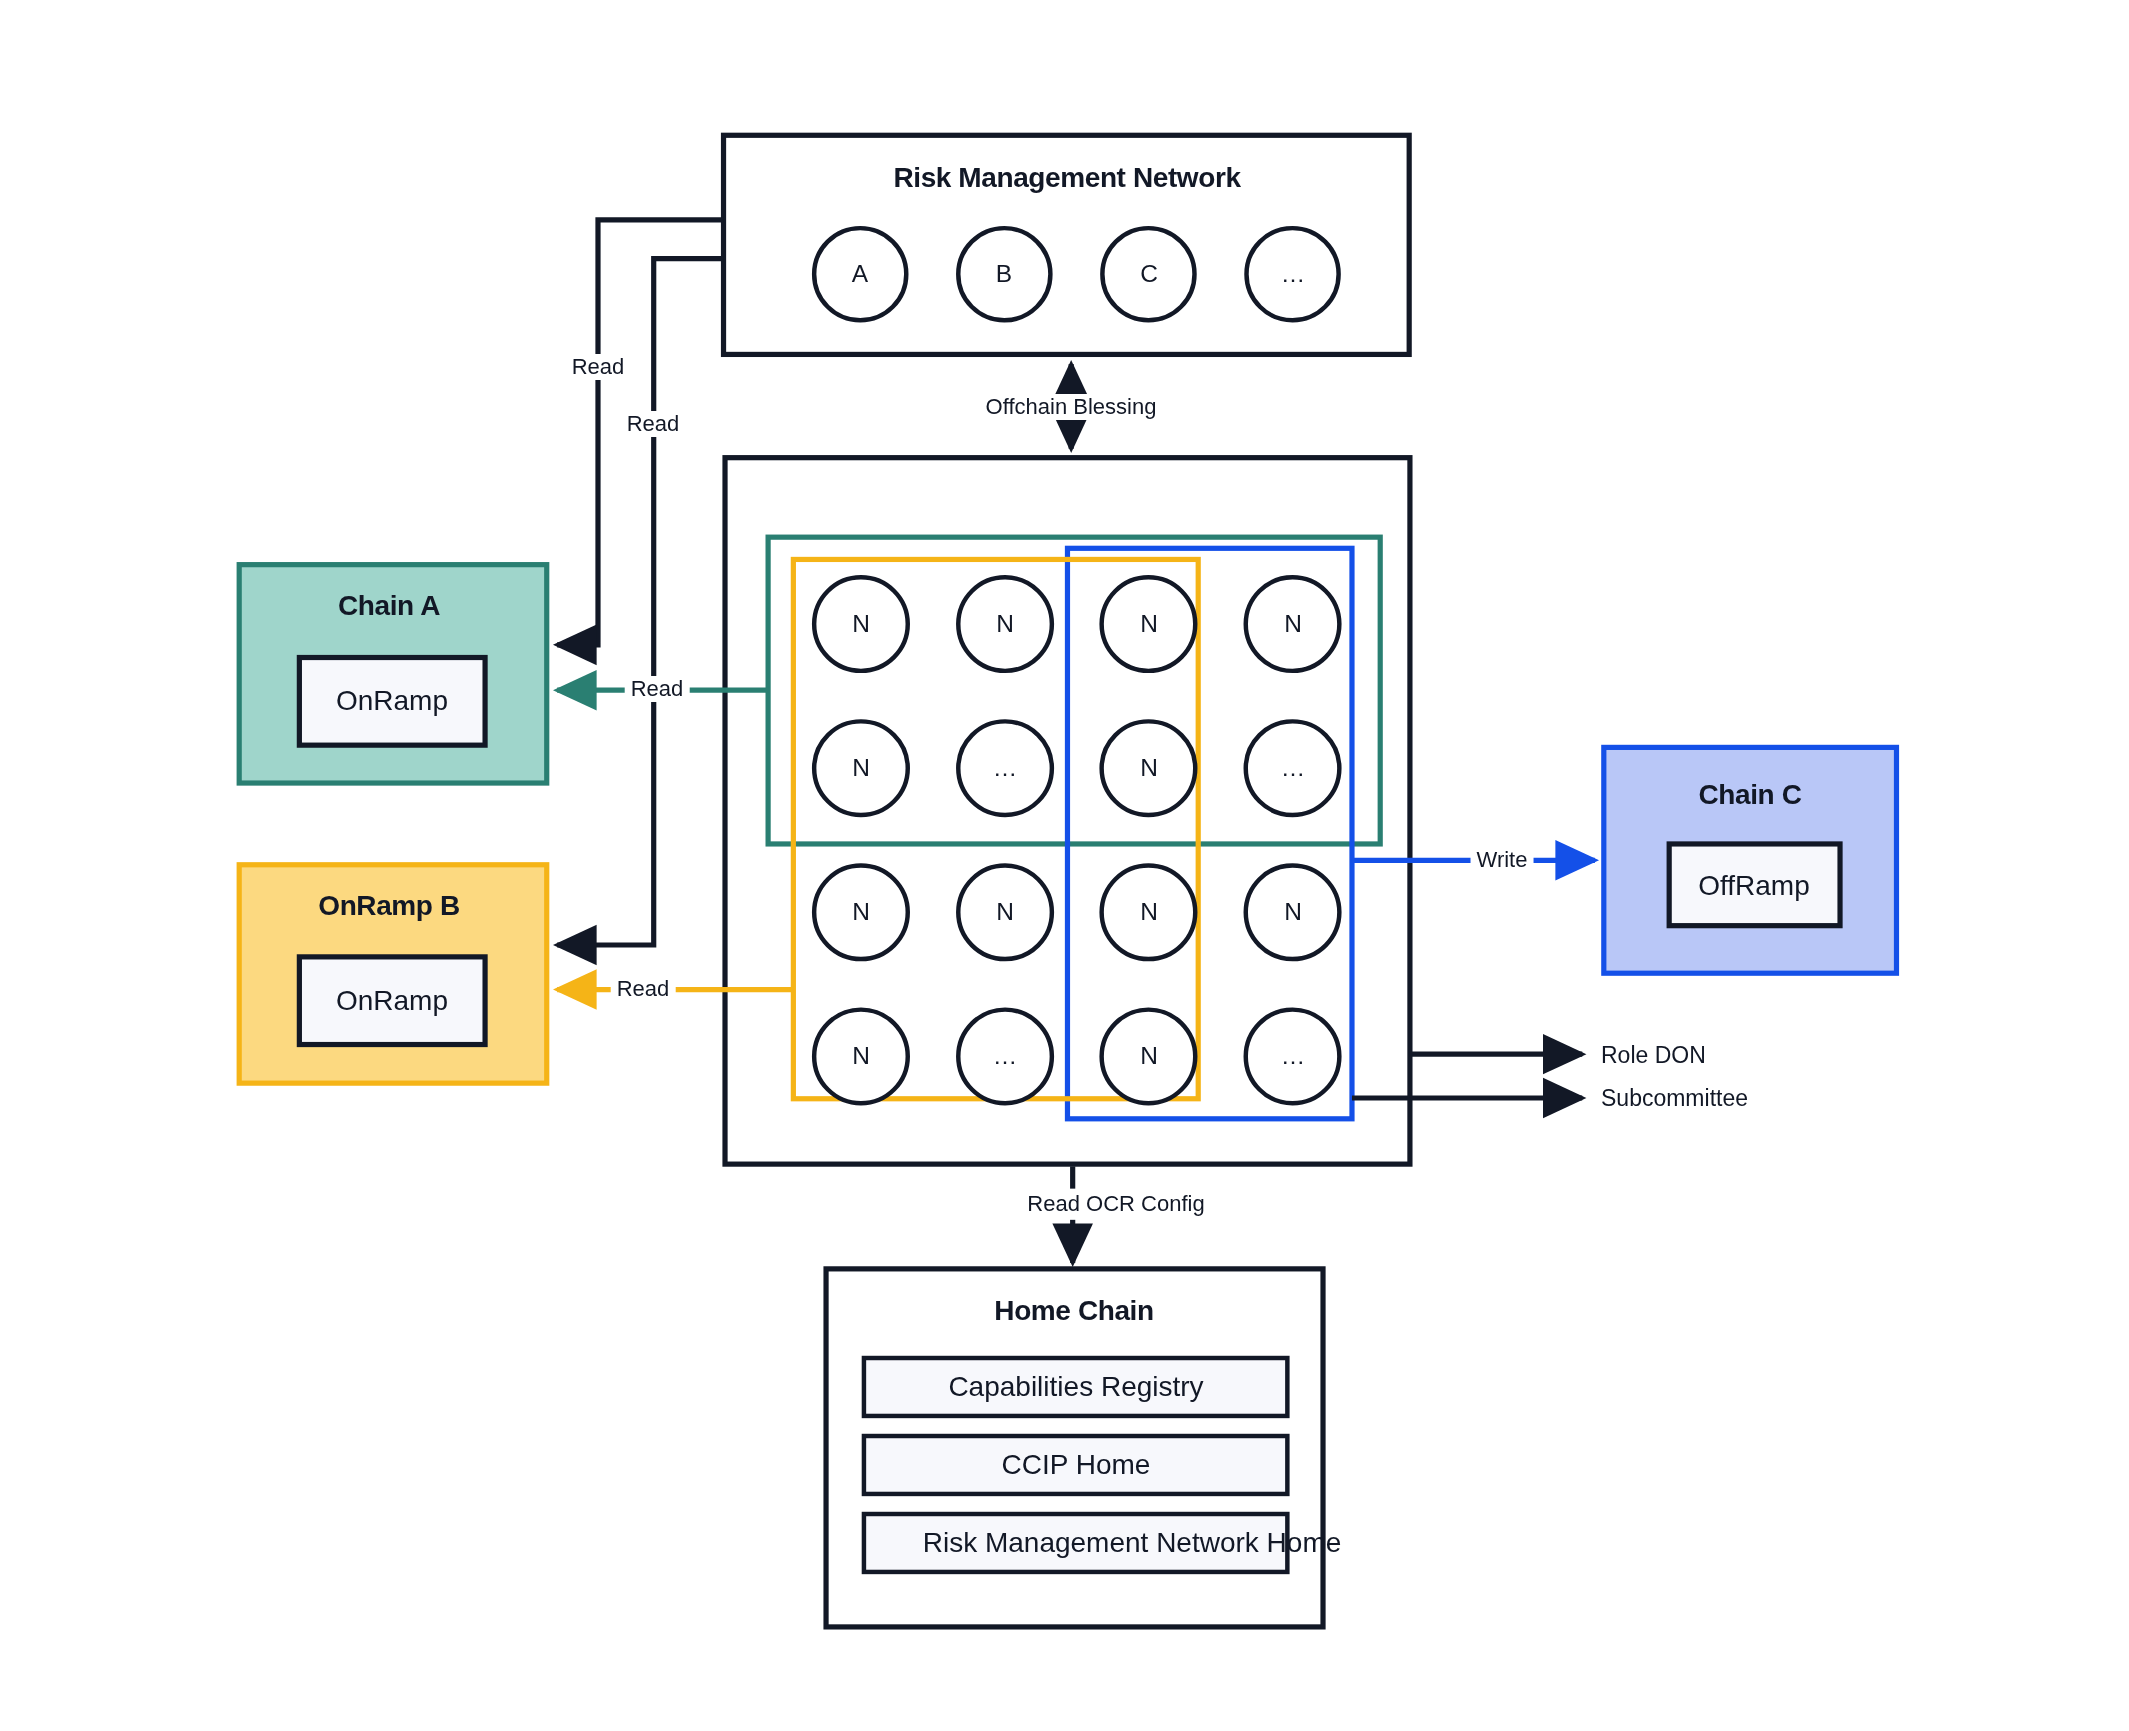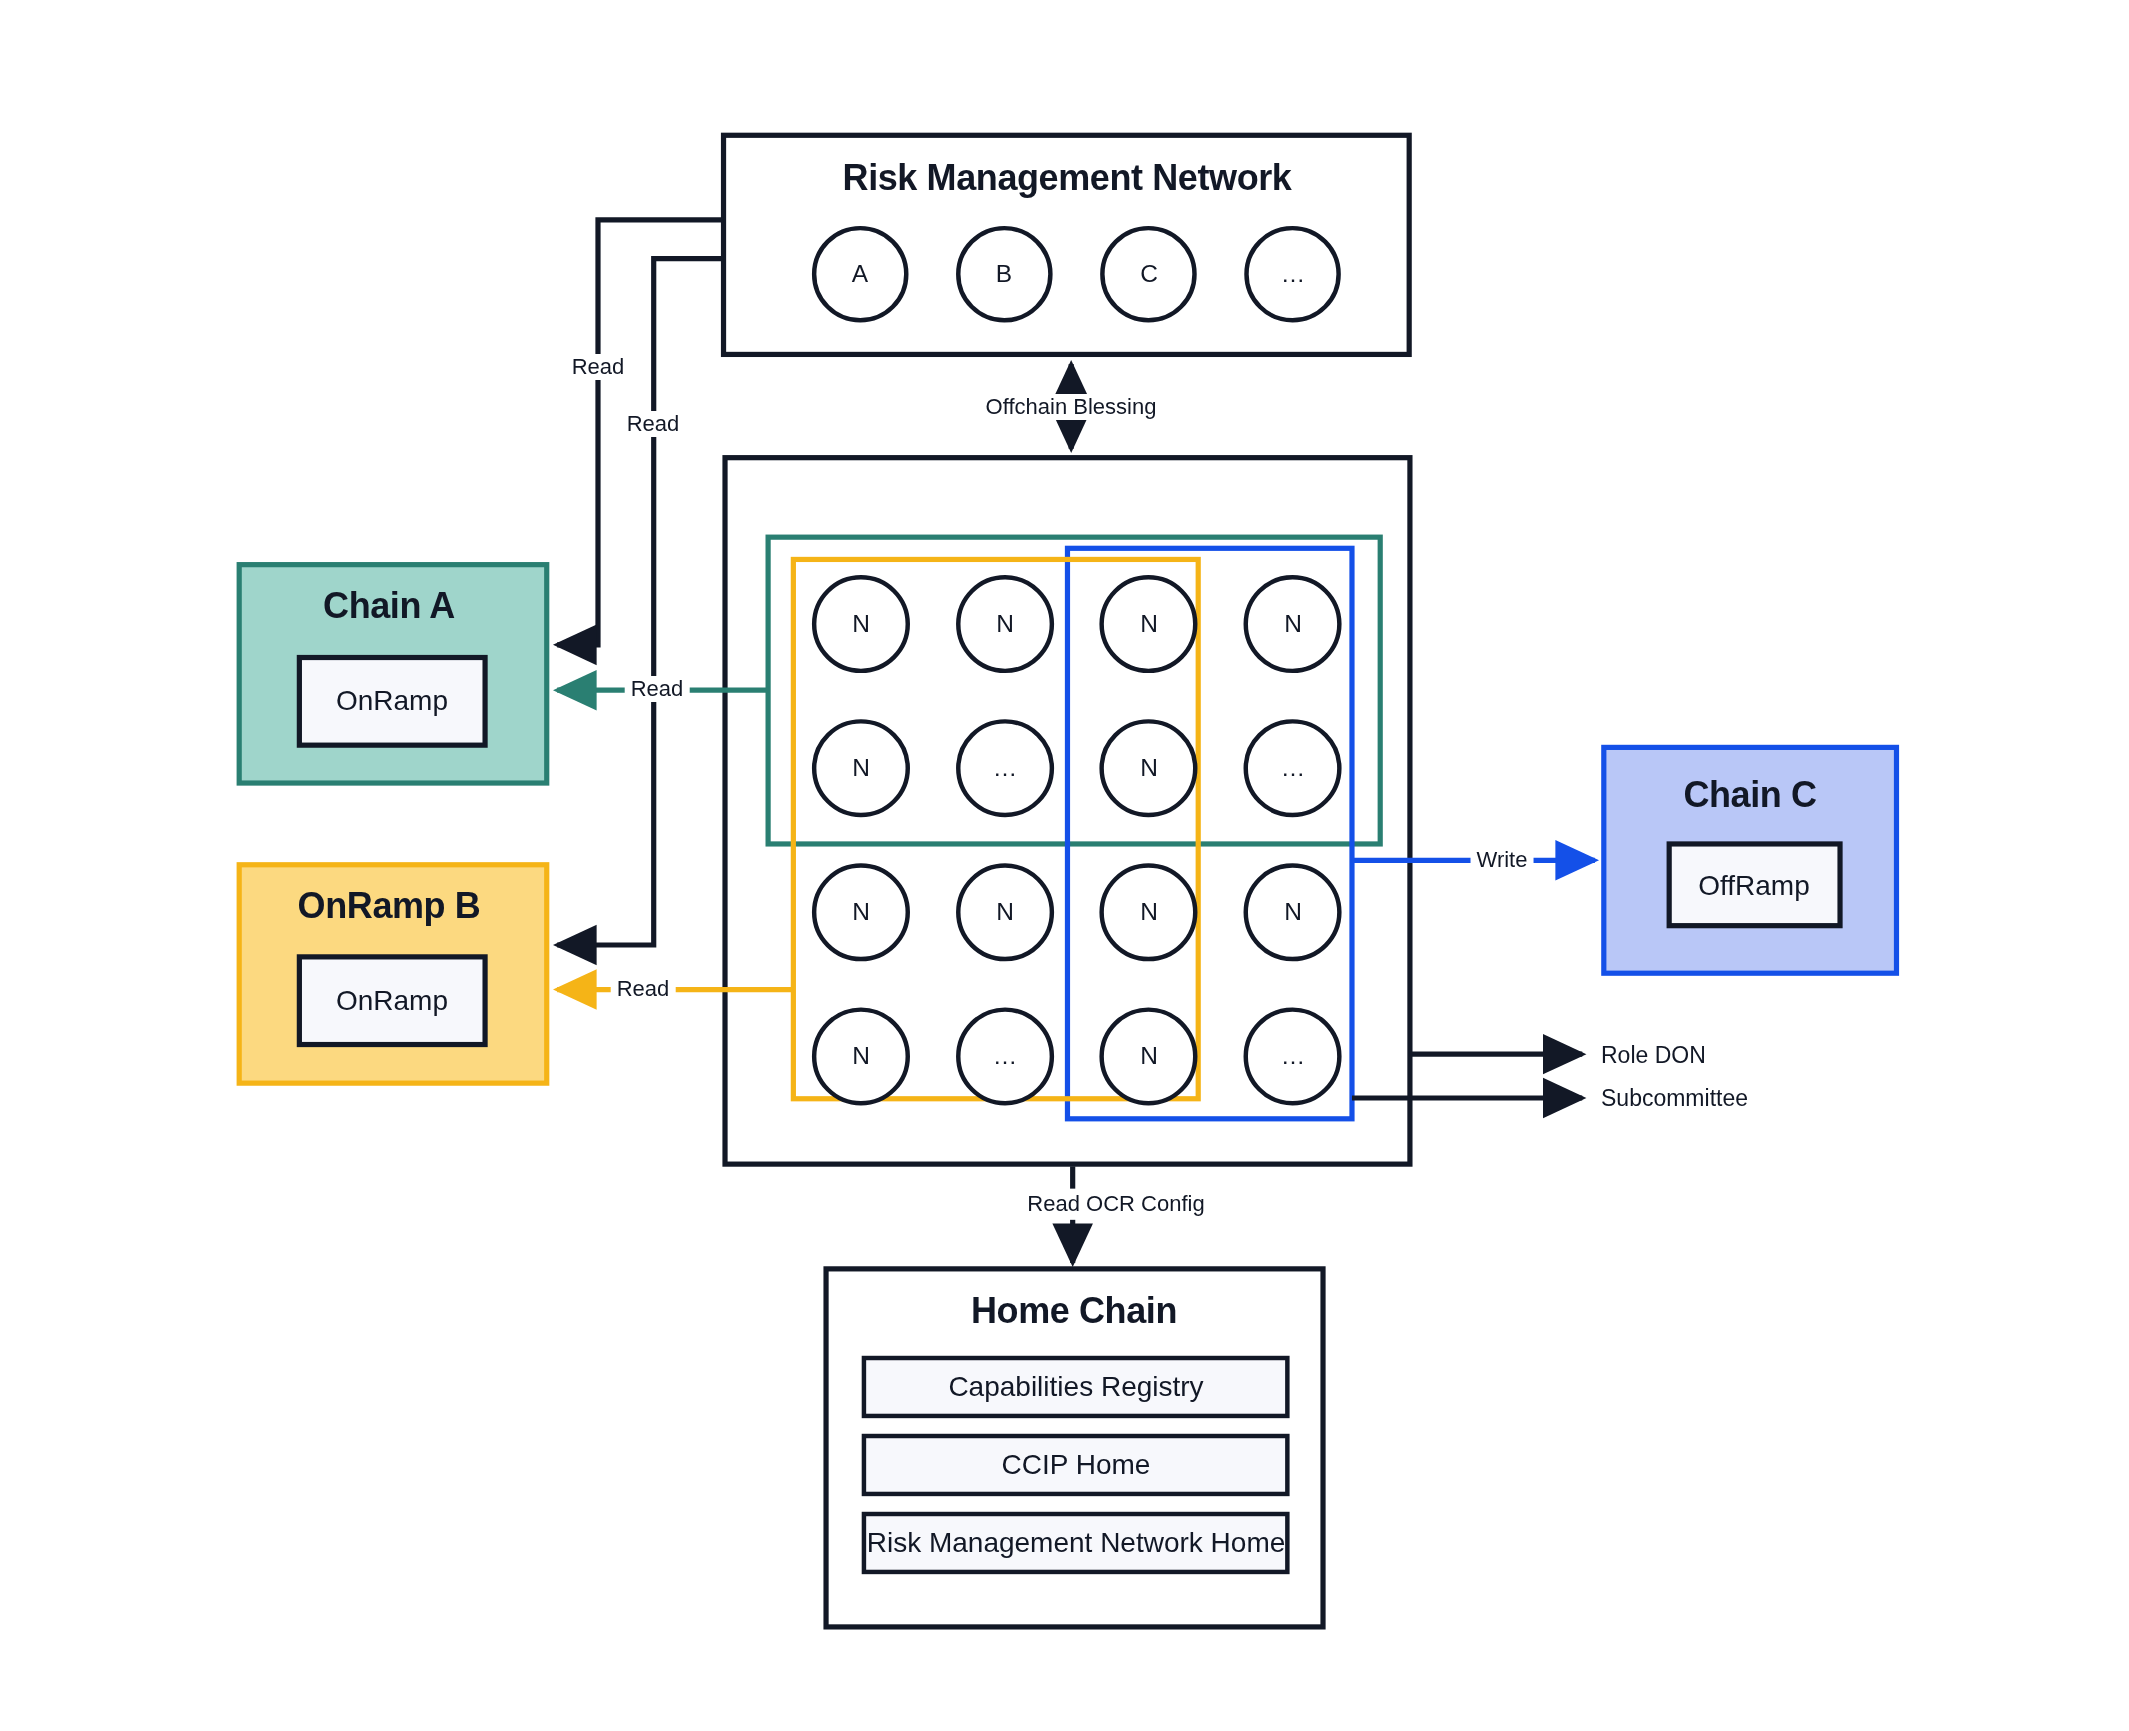--- a/index.html
+++ b/index.html
@@ -1,20 +1,20 @@
 <!DOCTYPE html>
 <html style="font-size:12px"><head>
 <meta charset="utf-8">
 <style>
   html,body{margin:0;padding:0;background:#ffffff;}
   body{font-family:"Liberation Sans","DejaVu Sans",sans-serif;}
   #stage{position:relative;width:2129px;height:1731px;background:#ffffff;overflow:hidden;}
   #svg{position:absolute;left:0;top:0;width:2129px;height:1731px;}
   .lbl{position:absolute;color:#121826;font-family:"Liberation Sans","DejaVu Sans",sans-serif;white-space:nowrap;}
-  .box-title{font-size:36px;font-weight:bold;letter-spacing:-0.4px;}
+  .box-title{font-size:28px;font-weight:bold;letter-spacing:-0.4px;}
   .inner-lbl{font-size:28px;}
   .edge-lbl{font-size:22px;background:#ffffff;padding:0 6px;}
   .node-lbl{font-size:24.5px;}
   .side-lbl{font-size:23px;}
   .ctr{transform:translate(-50%,-50%);}
 </style>
 </head>
 <body>
 
 <div id="stage">
@@ -151,21 +151,21 @@
 
   <div class="lbl box-title ctr" style="left:389px;top:906px;">OnRamp B</div>
   <div class="lbl inner-lbl ctr" style="left:392px;top:1001px;">OnRamp</div>
 
   <div class="lbl box-title ctr" style="left:1750px;top:795px;">Chain C</div>
   <div class="lbl inner-lbl ctr" style="left:1754px;top:886px;">OffRamp</div>
 
   <div class="lbl box-title ctr" style="left:1074px;top:1311px;">Home Chain</div>
   <div class="lbl inner-lbl ctr" style="left:1076px;top:1387px;">Capabilities Registry</div>
   <div class="lbl inner-lbl ctr" style="left:1076px;top:1465px;">CCIP Home</div>
-  <div class="lbl inner-lbl ctr" style="left:1076px;top:1543px;">Risk Management Network Home</div>
+  <div class="lbl inner-lbl ctr" style="left:1132px;top:1543px;">Risk Management Network Home</div>
 
   <div class="lbl edge-lbl ctr" style="left:598px;top:367px;">Read</div>
   <div class="lbl edge-lbl ctr" style="left:653px;top:424px;">Read</div>
   <div class="lbl edge-lbl ctr" style="left:657px;top:689px;">Read</div>
   <div class="lbl edge-lbl ctr" style="left:643px;top:989px;">Read</div>
   <div class="lbl edge-lbl ctr" style="left:1071px;top:407px;">Offchain Blessing</div>
   <div class="lbl edge-lbl ctr" style="left:1502px;top:860px;">Write</div>
   <div class="lbl edge-lbl ctr" style="left:1073px;top:1204px;margin-left:43px;">Read OCR Config</div>
 
   <div class="lbl side-lbl" style="left:1601px;top:1042px;">Role DON</div>

